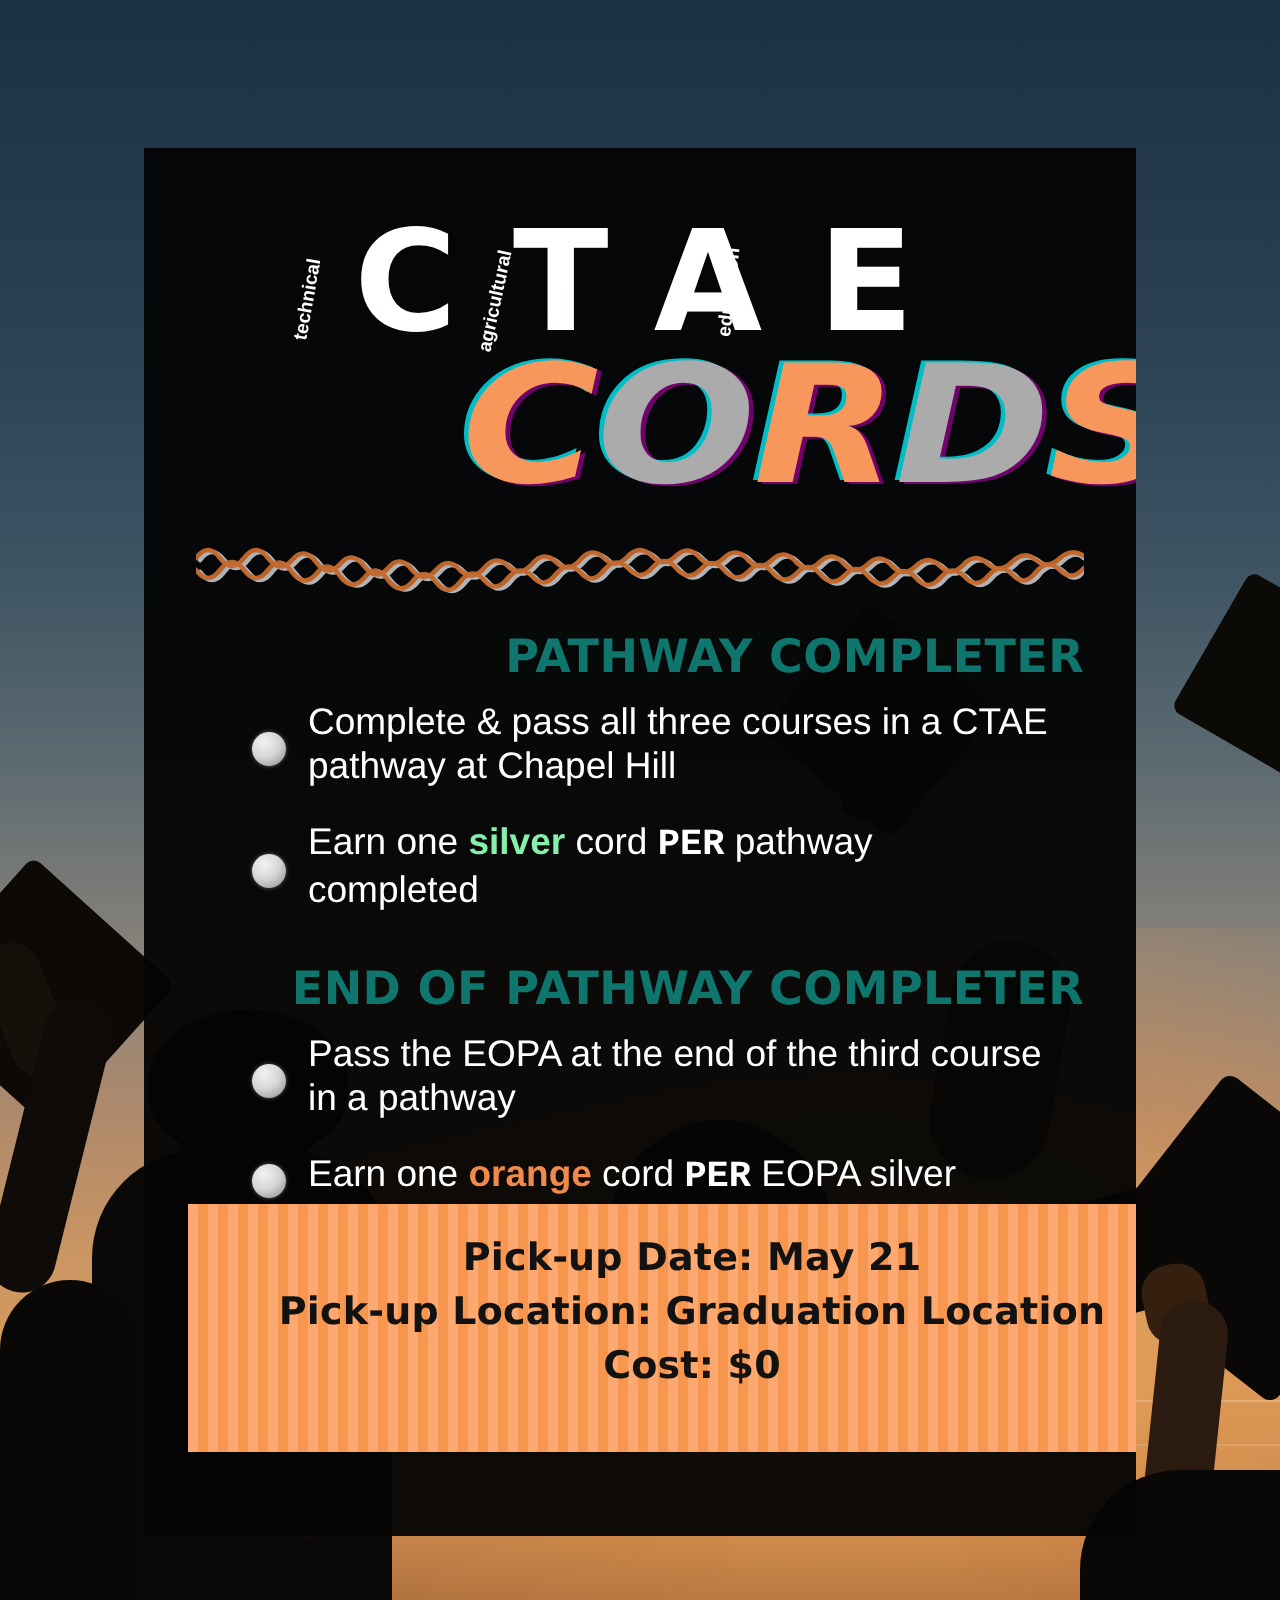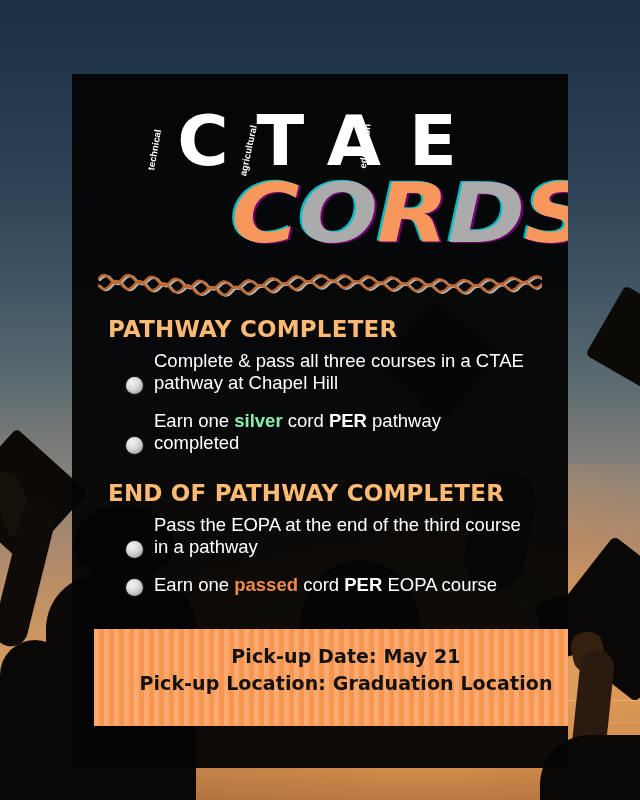--- a/index.html
+++ b/index.html
@@ -150,47 +150,48 @@
   .cord-divider { position:relative; height:34px; margin:6px 26px 0 26px; }
   .cord-divider svg { display:block; width:100%; height:34px; }
 
   
   .content { padding:0 26px; margin-top:4px; }
 
   .sect-title {
     font-family:"DejaVu Sans", sans-serif;
     font-weight:bold;
     font-size:23px;
-    color:#fdba74;
+    color:#0f766e;
     letter-spacing:.2px;
-    margin:14px 0 8px 10px;
+    margin:14px 0 8px 26px;
+    text-align:right;
   }
   .sect-title.second { margin-top:26px; }
 
   .bullet {
     display:flex;
-    align-items:flex-end;
+    align-items:center;
     margin:0 0 16px 28px;
   }
   .dot {
     flex:0 0 auto;
     width:17px; height:17px;
     border-radius:50%;
     margin:4px 11px 0 0;
     background:radial-gradient(circle at 36% 30%, #f2f2f2 0%, #d6d6d6 46%, #a9a9a9 78%, #8d8d8d 100%);
     box-shadow:0 0 2px rgba(255,255,255,.35);
   }
   .btxt {
     font-family:"Liberation Sans", sans-serif;
     font-size:18.5px;
     line-height:22px;
     color:#fff;
     max-width:372px;
   }
-  .btxt b { font-weight:bold; }
+  .btxt b { font-weight:bold;font-family:Liberation Mono, monospace; }
   .btxt .silver { font-weight:bold; color:#86efac; }
   .btxt .orange { font-weight:bold; color:#F08A4B; }
 
   
   .footer-box {
     position:absolute;
     left:22px; bottom:42px;
     width:504px;
     padding:14px 10px 29px 10px;
     background:
@@ -321,21 +322,22 @@
 
     <div class="sect-title second">END OF PATHWAY COMPLETER</div>
 
     <div class="bullet">
       <span class="dot"></span>
       <span class="btxt">Pass the EOPA at the end of the third course in a pathway</span>
     </div>
 
     <div class="bullet">
       <span class="dot"></span>
-      <span class="btxt"><span>Earn one </span><span class="orange">passed</span><span> cord </span><b>PER</b><span> EOPA course</span></span>
+      <span class="btxt"><span>Earn one </span><span class="orange">orange</span><span> cord </span><b>PER</b><span> EOPA silver</span></span>
     </div>
   </div>
 
   <div class="footer-box">
     <div>Pick-up Date: May 21</div>
     <div>Pick-up Location: Graduation Location</div>
+    <div>Cost: $0</div>
   </div>
 </div>
 
 </body></html>

